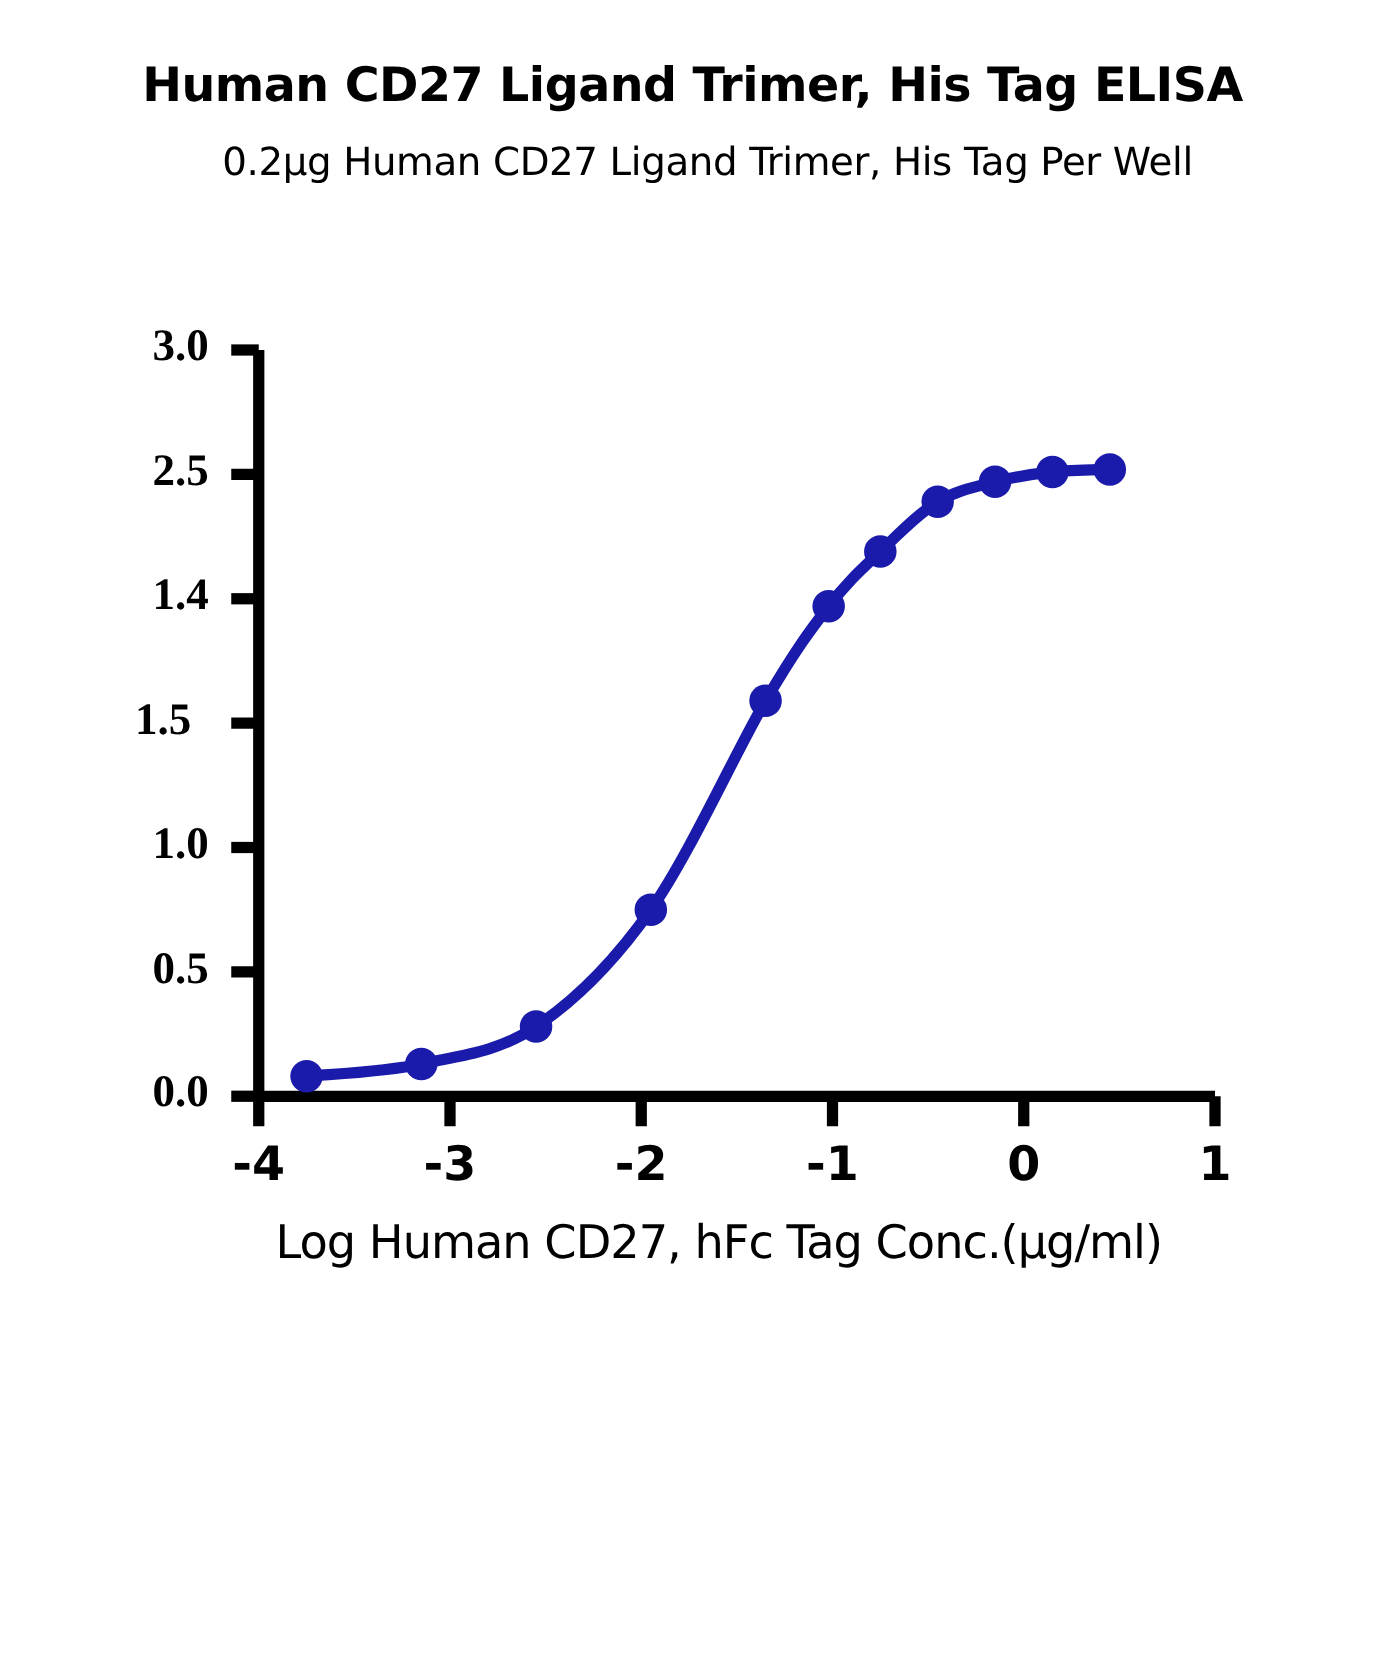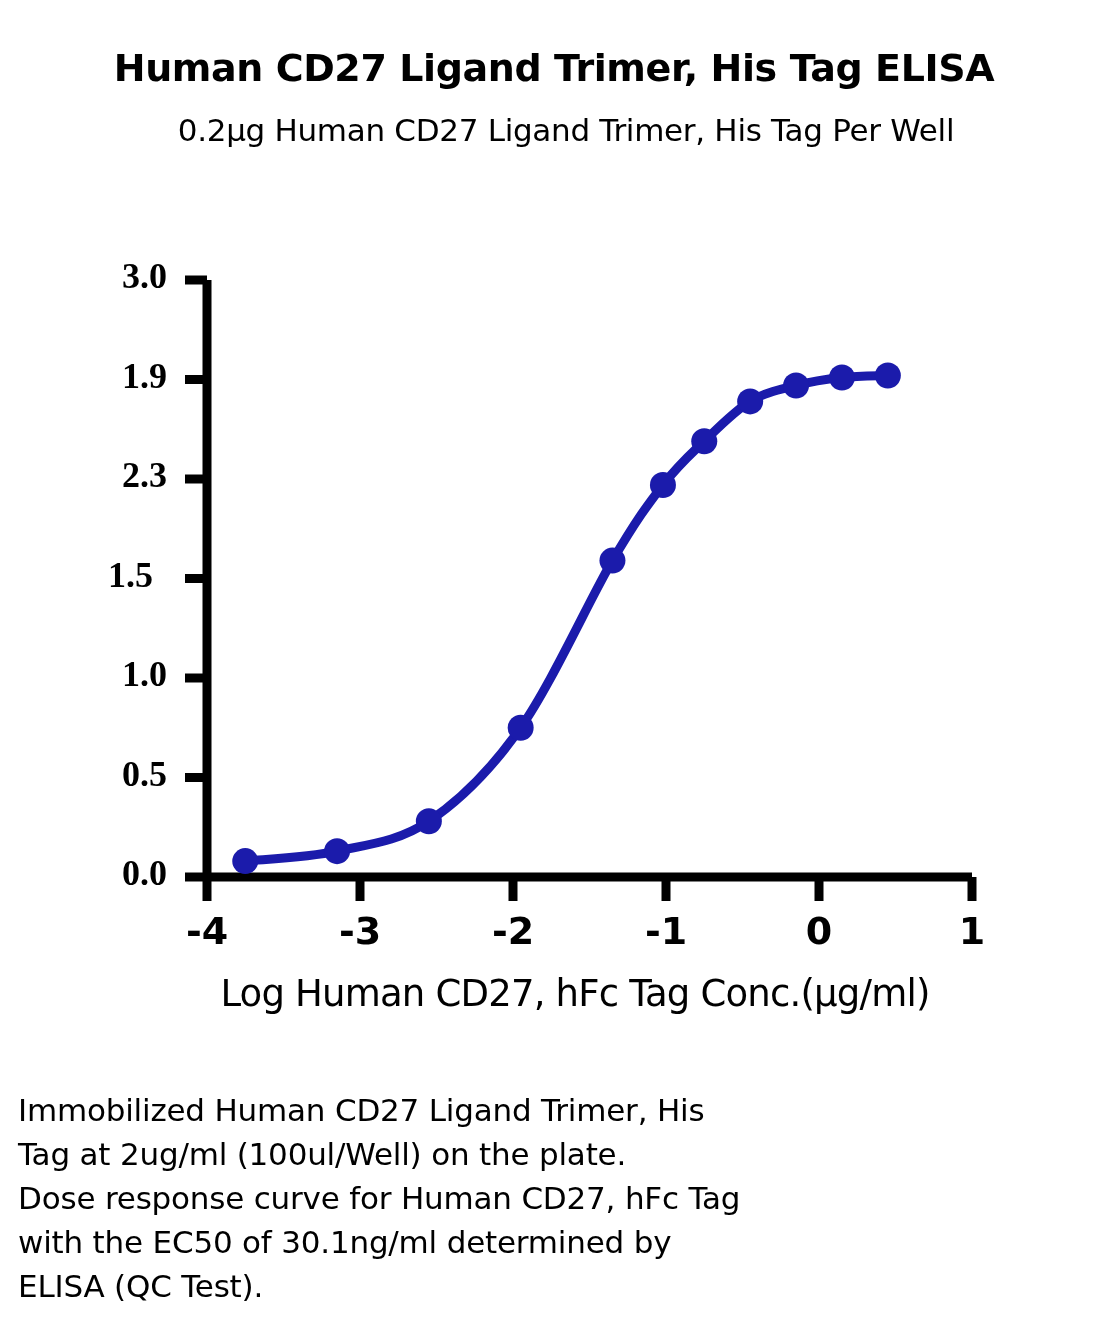--- a/index.html
+++ b/index.html
@@ -147,33 +147,28 @@
         </g>
     </svg>
 
     <div class="axis-title-x">Log Human CD27, hFc Tag Conc.(µg/ml)</div>
 
     <div id="ytick-labels">
         <div class="tick-label-y" style="left: 77px; top: 852px;">0.0</div>
         <div class="tick-label-y" style="left: 77px; top: 752.5px;">0.5</div>
         <div class="tick-label-y" style="left: 77px; top: 653px;">1.0</div>
         <div class="tick-label-y" style="left: 63px; top: 553.5px;">1.5</div>
-        <div class="tick-label-y" style="left: 77px; top: 454px;">2.3</div>
-        <div class="tick-label-y" style="left: 77px; top: 354.5px;">1.9</div>
+        <div class="tick-label-y" style="left: 77px; top: 454px;">1.4</div>
+        <div class="tick-label-y" style="left: 77px; top: 354.5px;">2.5</div>
         <div class="tick-label-y" style="left: 77px; top: 255px;">3.0</div>
       </div>
     <div id="xtick-labels">
         <div class="tick-label-x" style="left: 172px; top: 909px;">-4</div>
         <div class="tick-label-x" style="left: 325px; top: 909px;">-3</div>
         <div class="tick-label-x" style="left: 478px; top: 909px;">-2</div>
         <div class="tick-label-x" style="left: 631px; top: 909px;">-1</div>
         <div class="tick-label-x" style="left: 784px; top: 909px;">0</div>
         <div class="tick-label-x" style="left: 937px; top: 909px;">1</div>
       </div>
   </div>
 
-  <div class="caption">Immobilized Human CD27 Ligand Trimer, His
-Tag at 2ug/ml (100ul/Well) on the plate.
-Dose response curve for Human CD27, hFc Tag
-with the EC50 of 30.1ng/ml determined by
-ELISA (QC Test).</div>
 
 </div>
 
 </body></html>

